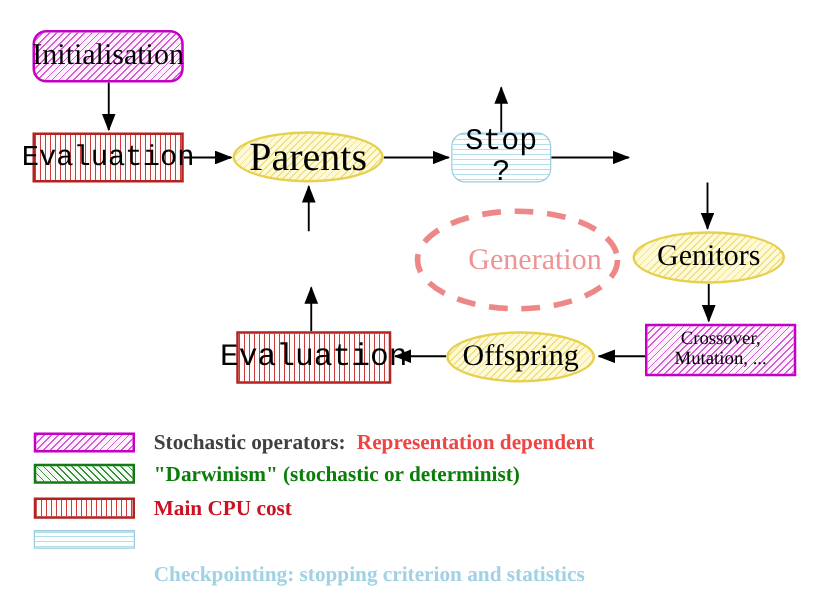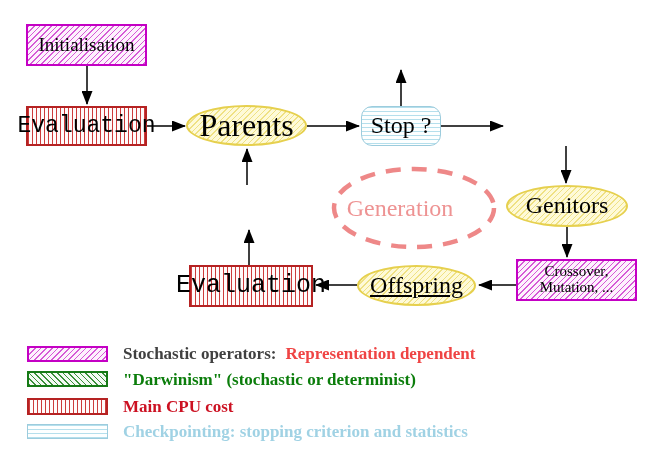--- a/index.html
+++ b/index.html
@@ -30,33 +30,33 @@
     background-image:repeating-linear-gradient(180deg,#b5dfec 0,#b5dfec 1px,rgba(0,0,0,0) 1px,rgba(0,0,0,0) 4px);
   }
   .hatch-yellow{
     border:2px solid #e6d04e;background-color:#fefad8;
     background-image:repeating-linear-gradient(135deg,#efe183 0,#efe183 1px,rgba(0,0,0,0) 1px,rgba(0,0,0,0) 4px);
   }
   .ellipse{border-radius:50%;}
   .rounded{border-radius:11px;}
   .arrows{position:absolute;left:0;top:0;pointer-events:none;}
   .generation-label{
-    position:absolute;left:320px;top:195px;width:160px;text-align:center;
+    position:absolute;left:348px;top:195px;width:160px;text-align:center;
     font-size:24px;color:#ee9393;font-family:Liberation Serif, serif;
   }
   
   .swatch{position:absolute;left:27px;width:81px;box-sizing:border-box;}
   .legend-label{
     position:absolute;left:123px;font-size:17px;font-weight:bold;white-space:nowrap;
   }
   .l-magenta{color:#404040;}
   .l-gold{color:#ef4444;margin-left:9px;}
   .l-green{color:#0b7d0b;}
   .l-red{color:#cc1122;}
-  .l-blue{color:#a0d2e4;}
+  .l-blue{color:#a0d2e4;margin-top:28px;}
 </style>
 </head>
 <body>
 
 <div class="canvas">
 
   <svg class="arrows" width="662" height="471" viewBox="0 0 662 471">
     <defs>
       <marker id="ah" markerUnits="userSpaceOnUse" markerWidth="14" markerHeight="11" refX="13" refY="5.5" orient="auto">
         <path d="M0,0 L14,5.5 L0,11 Z" fill="#000"></path>
@@ -69,38 +69,38 @@
     <line x1="441" y1="126" x2="503" y2="126" stroke="#000" stroke-width="1.5" marker-end="url(#ah)"></line>
     <line x1="401" y1="106" x2="401" y2="70" stroke="#000" stroke-width="1.5" marker-end="url(#ah)"></line>
     <line x1="566" y1="146" x2="566" y2="183" stroke="#000" stroke-width="1.5" marker-end="url(#ah)"></line>
     <line x1="567" y1="227" x2="567" y2="257" stroke="#000" stroke-width="1.5" marker-end="url(#ah)"></line>
     <line x1="516" y1="285" x2="479" y2="285" stroke="#000" stroke-width="1.5" marker-end="url(#ah)"></line>
     <line x1="357" y1="285" x2="316" y2="285" stroke="#000" stroke-width="1.5" marker-end="url(#ah)"></line>
     <line x1="249" y1="265" x2="249" y2="230" stroke="#000" stroke-width="1.5" marker-end="url(#ah)"></line>
     <line x1="247" y1="185" x2="247" y2="149" stroke="#000" stroke-width="1.5" marker-end="url(#ah)"></line>
   </svg>
 
-  <div class="node hatch-magenta" style="left:26px;top:24px;width:121px;height:42px;font-size:19px;">Initialisation</div>
+  <div class="node hatch-magenta" style="left:26px;top:24px;width:121px;height:42px;font-size:24px;border-radius:11px;">Initialisation</div>
 
   <div class="node hatch-red" style="left:26px;top:106px;width:121px;height:40px;font-size:23px;">Evaluation</div>
 
   <div class="node hatch-yellow ellipse" style="left:186px;top:105px;width:121px;height:41px;font-size:32px;">Parents</div>
 
-  <div class="node hatch-cyan rounded" style="left:361px;top:106px;width:80px;height:40px;font-size:24px;">Stop ?</div>
+  <div class="node hatch-cyan rounded" style="left:361px;top:106px;width:80px;height:40px;font-size:24px;font-family:Liberation Mono, monospace;">Stop ?</div>
 
 
 
   <div class="node hatch-yellow ellipse" style="left:506px;top:185px;width:122px;height:42px;font-size:24px;">Genitors</div>
 
   <div class="node hatch-magenta" style="left:516px;top:259px;width:121px;height:42px;font-size:15px;flex-direction:column;">
     <span>Crossover,</span>
     <span>Mutation, ...</span>
   </div>
 
-  <div class="node hatch-yellow ellipse" style="left:357px;top:265px;width:119px;height:41px;font-size:24px;text-decoration:underline;">Offspring</div>
+  <div class="node hatch-yellow ellipse" style="left:357px;top:265px;width:119px;height:41px;font-size:24px;">Offspring</div>
 
   <div class="node hatch-red" style="left:189px;top:265px;width:124px;height:42px;font-size:25px;">Evaluation</div>
 
 
   <div class="generation-label">Generation</div>
 
   <div>
     <div class="swatch hatch-magenta" style="top:346px;height:16px;"></div>
     <div class="legend-label" style="top:344px;">
       <span class="l-magenta">Stochastic operators:</span><span class="l-gold">Representation dependent</span>

